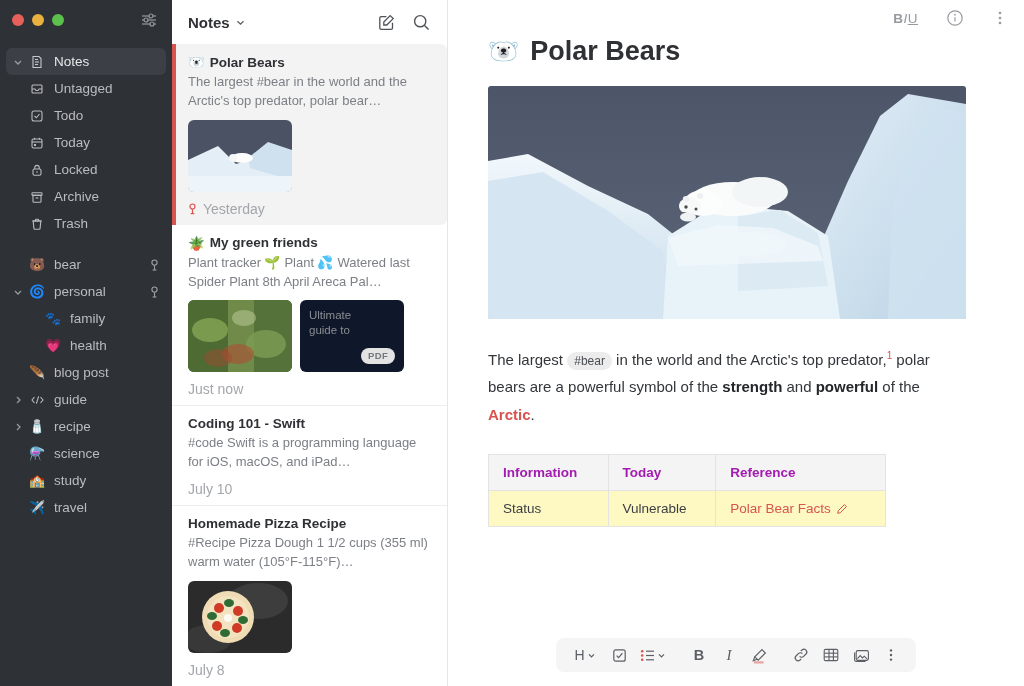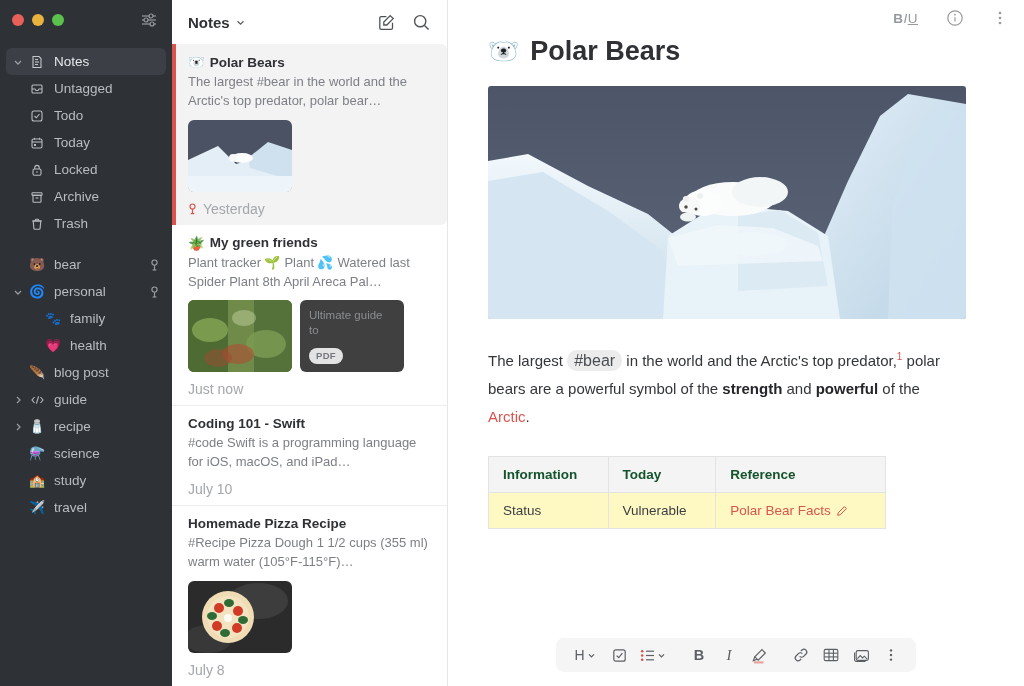--- a/index.html
+++ b/index.html
@@ -55,23 +55,23 @@
   }
   .note.selected { background: #f3f3f3; border-bottom: none; border-radius: 0 6px 6px 0; }
   .note.selected::before {
     content: ""; position: absolute; left: 0; top: 0; bottom: 0; width: 4px; background: #d9534f;
   }
   .note-title { font-size: 13.5px; font-weight: 700; color: #2f3135; display: flex; align-items: center; gap: 5px; margin-bottom: 3px; }
   .note-prev { font-size: 13px; line-height: 1.45; color: #7c7f85; max-height: 38px; overflow: hidden; }
   .note-thumbs { display: flex; gap: 8px; margin-top: 9px; align-items: flex-start; }
   .thumb { width: 104px; height: 72px; border-radius: 6px; overflow: hidden; flex: 0 0 auto; }
   .att {
-    width: 104px; height: 72px; border-radius: 6px; background: #404040;
+    width: 104px; height: 72px; border-radius: 6px; background: #0f172a;
     padding: 8px 9px; font-size: 11.5px; color: #8a8d92; line-height: 1.3;
-    display: flex; flex-direction: column; justify-content: flex-start;
+    display: flex; justify-content: flex-start;
   }
   .att .pdf { margin-top: auto; align-self: flex-start; background: #e3e3e3; color: #74777c;
     border-radius: 8px; font-size: 9.5px; padding: 2px 7px; font-weight: 700; letter-spacing: .3px; }
   .note-meta { font-size: 14px; color: #a3a6aa; margin-top: 9px; display: flex; align-items: center; gap: 6px; }
   .note-meta.pinned { color: #d9534f; }
   .note-meta.pinned .mtext { color: #a3a6aa; }
 
   
   .editor { flex: 1; height: 686px; background: #ffffff; position: relative; overflow: hidden; }
   .ed-top { height: 36px; display: flex; align-items: center; justify-content: flex-end; gap: 28px; padding: 0 16px; }
@@ -80,28 +80,28 @@
   .biu i { font-style: italic; }
   .biu u { text-decoration: underline; }
 
   .ed-body { padding: 0 40px; }
   .ed-title { font-size: 27px; font-weight: 700; color: #2f3135; display: flex; align-items: center; gap: 11px; margin-bottom: 19px; }
   .ed-title .t-emo { font-size: 25px; }
 
   .hero { width: 478px; height: 233px; border-radius: 3px; overflow: hidden; position: relative; }
 
   .para { margin-top: 27px; font-size: 15px; line-height: 1.83; color: #33363a; width: 460px; }
-  .tag { background: #ececec; border-radius: 10px; padding: 2px 7px; color: #4a4d52; font-size: 16px; }
+  .tag { background: #ececec; border-radius: 10px; padding: 2px 7px; color: #4a4d52; font-size: 12px; }
   .para b { font-weight: 700; color: #24262a; }
-  .lnk { color: #d9534f; }
+  .lnk { color: #d9534f; font-weight: bold; }
   sup { font-size: 10px; color: #d9534f; vertical-align: super; }
 
   table.ntab { margin-top: 26px; border-collapse: collapse; width: 398px; font-size: 13.5px; }
   table.ntab th, table.ntab td { border: 1px solid #e3e3e3; padding: 10px 14px; text-align: left; }
-  table.ntab th { background: #f4f4f4; font-weight: 700; color: #14532d; }
+  table.ntab th { background: #f4f4f4; font-weight: 700; color: #a21caf; }
   table.ntab td { color: #3b3e43; background: #fef9c3; }
   table.ntab tr.alt td { background: #fafafa; }
   table.ntab td .ref { color: #d9534f; display: inline-flex; align-items: center; gap: 5px; }
 
   
   .fmtbar {
     position: absolute; left: 50%; transform: translateX(-50%); bottom: 14px;
     height: 34px; background: #f5f5f5; border-radius: 8px;
     display: flex; align-items: center; gap: 0px; padding: 0 10px;
   }

